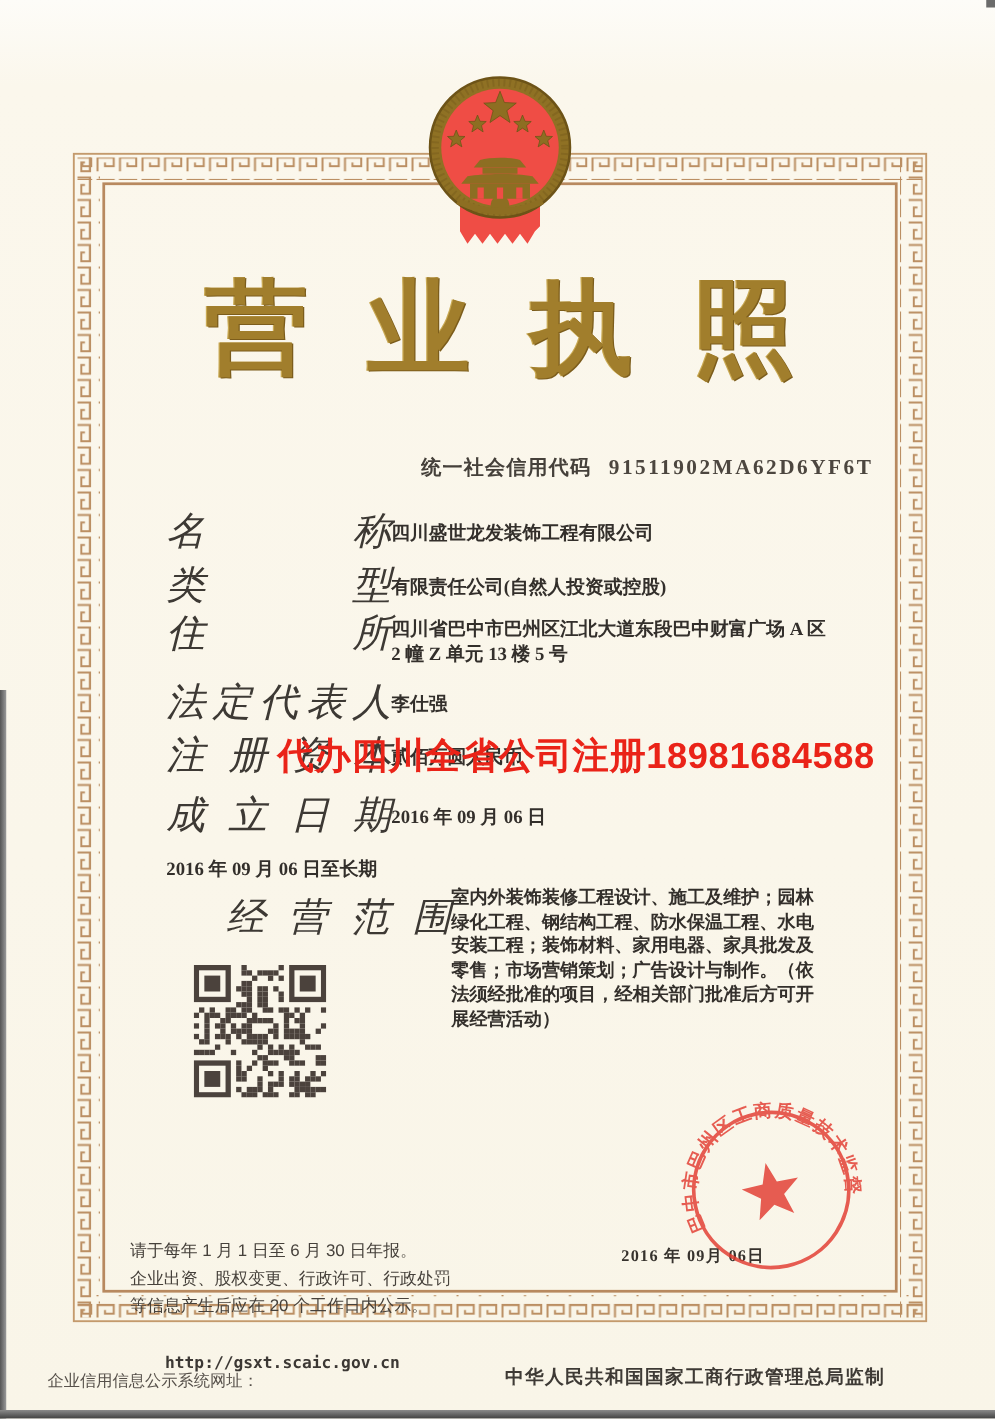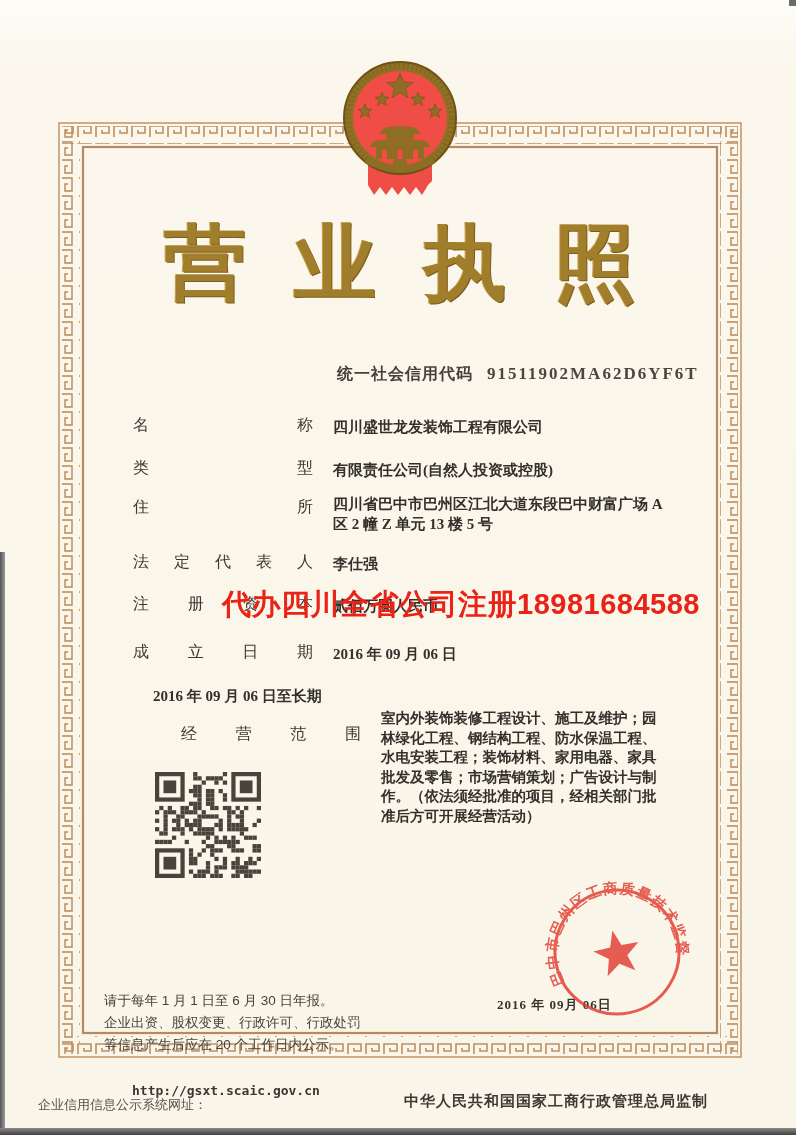--- a/index.html
+++ b/index.html
@@ -28,23 +28,23 @@
 
   
   .credit-line{position:absolute;left:337px;top:364px;display:flex;align-items:baseline;}
   .credit-label{font-size:16px;font-weight:700;color:#45403a;letter-spacing:1px;}
   .credit-value{margin-left:14px;font-size:17px;letter-spacing:2px;color:#4c463f;
       font-family:"Liberation Serif",serif;font-weight:600;}
 
   
   .rows{position:absolute;left:133px;top:0;width:530px;}
   .row{position:absolute;display:flex;width:530px;}
-  .f-label{width:180px;min-width:180px;font-size:16px;color:#3d3934;font-weight:500;
-      text-align:justify;text-align-last:justify;letter-spacing:0;line-height:30px;}
-  .f-value{margin-left:20px;padding-top:7px;font-size:15px;line-height:20px;color:#332f2b;
+  .f-label{width:180px;min-width:180px;font-size:31px;color:#3d3934;font-weight:500;
+      text-align:justify;text-align-last:justify;letter-spacing:0;line-height:30px;font-style:italic;}
+  .f-value{margin-left:0;padding-top:7px;font-size:15px;line-height:20px;color:#332f2b;
       font-weight:700;font-family:"Liberation Serif",serif;}
   .row.addr .f-value{padding-top:2px;}
   .row.scope .f-label{padding-top:12px;margin-left:48px;}
   .row.scope .f-value{padding-top:2px;font-size:14.5px;line-height:19.5px;}
 
   
   .watermark{position:absolute;left:222px;top:585px;font-size:29px;font-weight:700;
       color:#ea2318;white-space:nowrap;letter-spacing:0.5px;z-index:30;}
 
   

